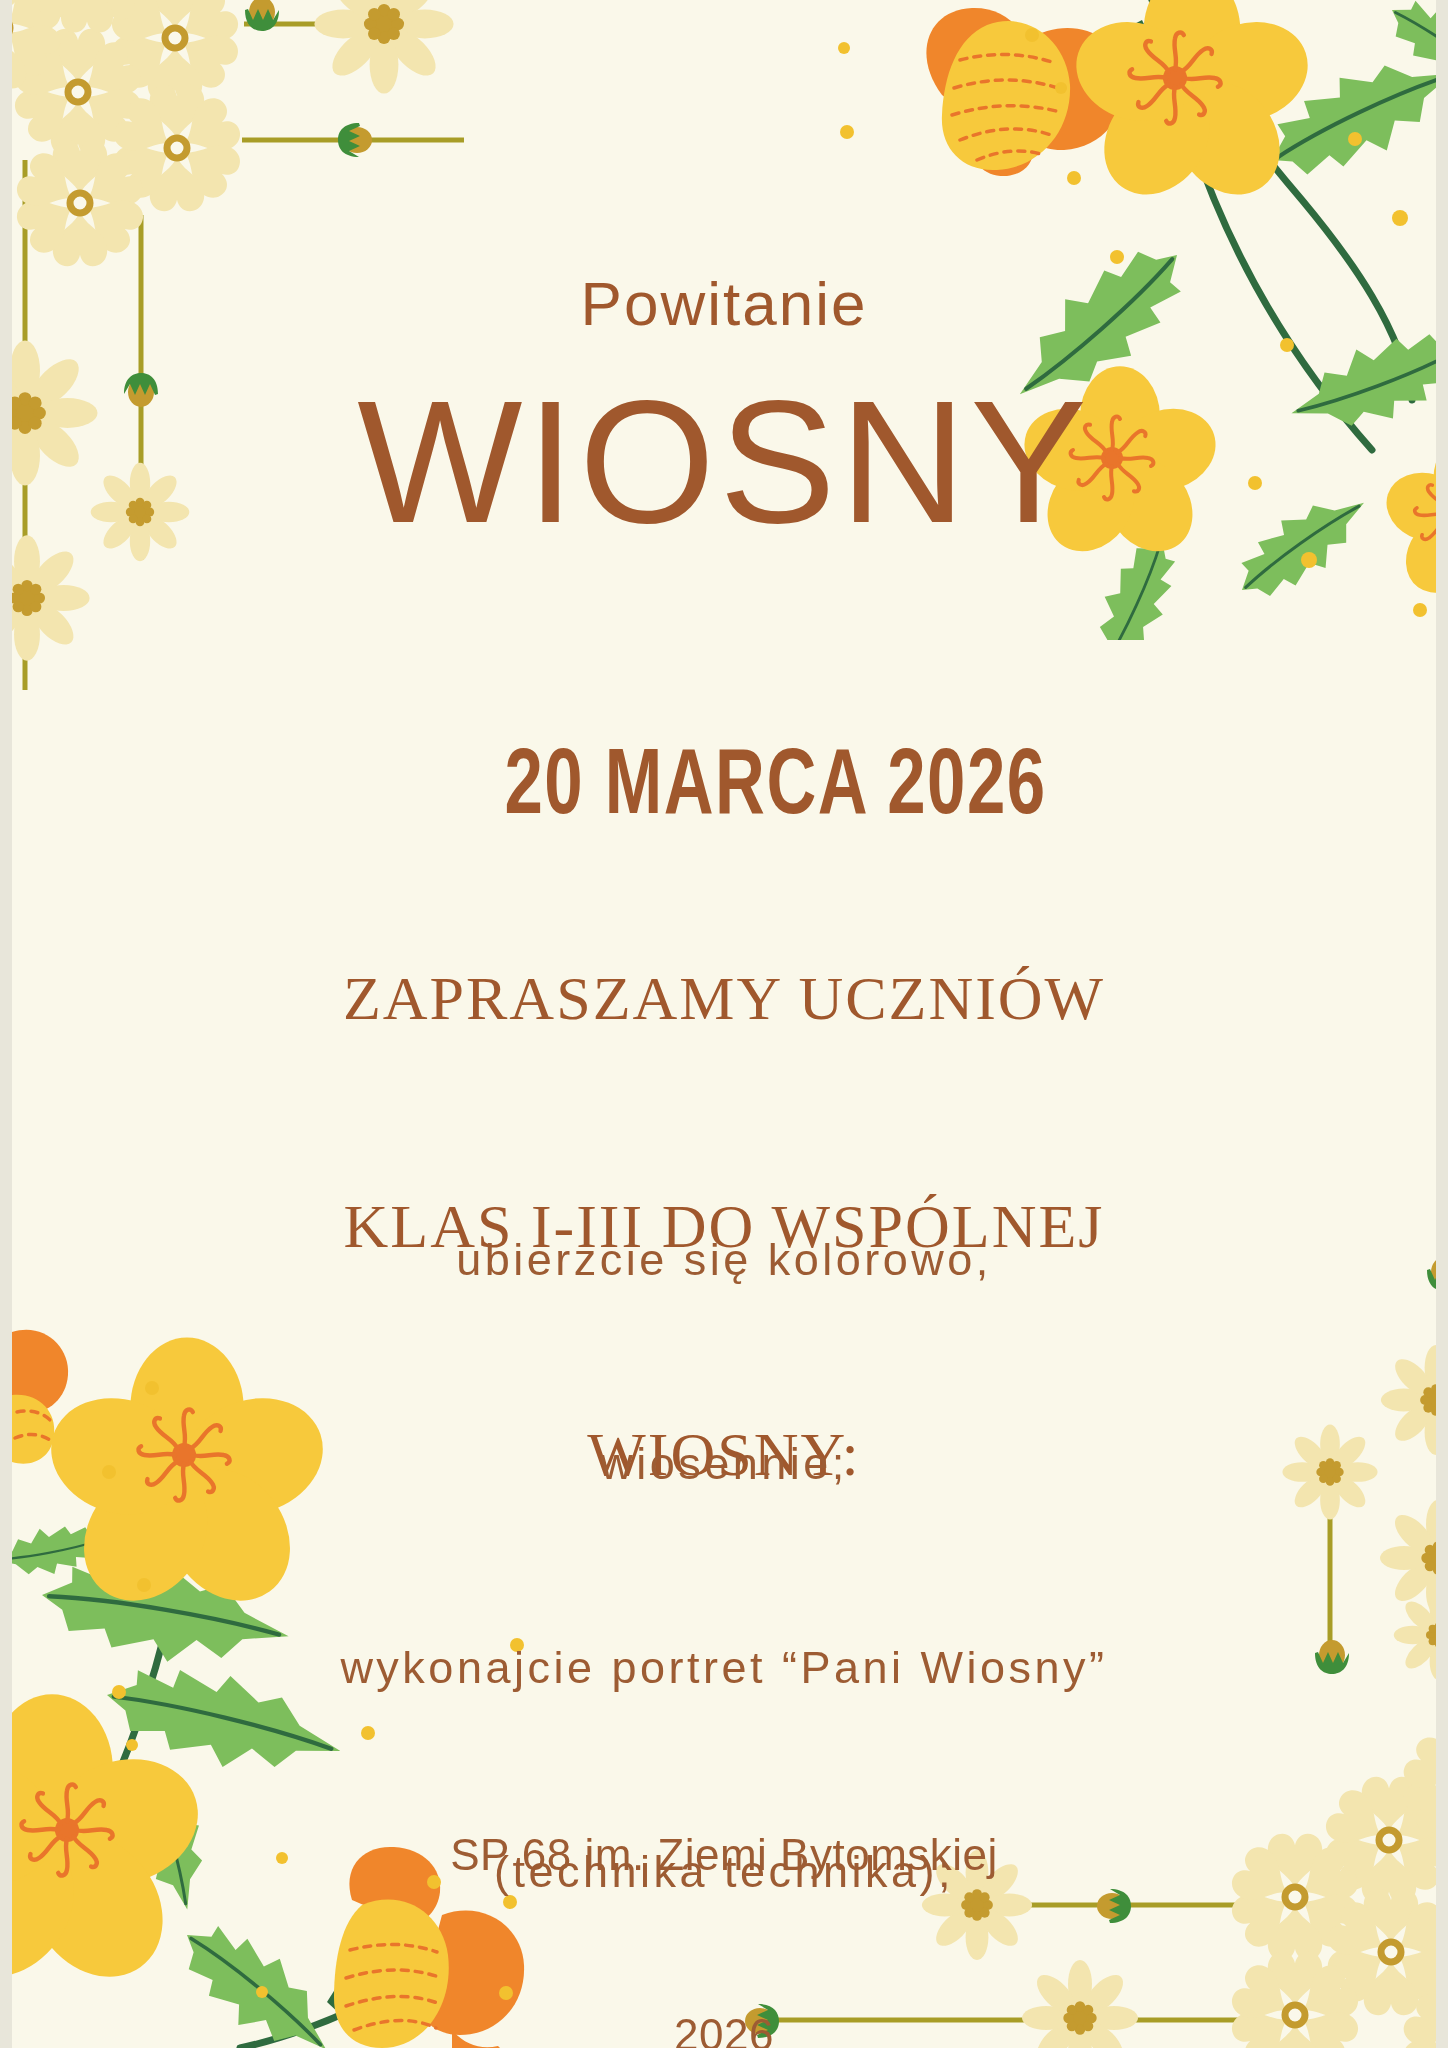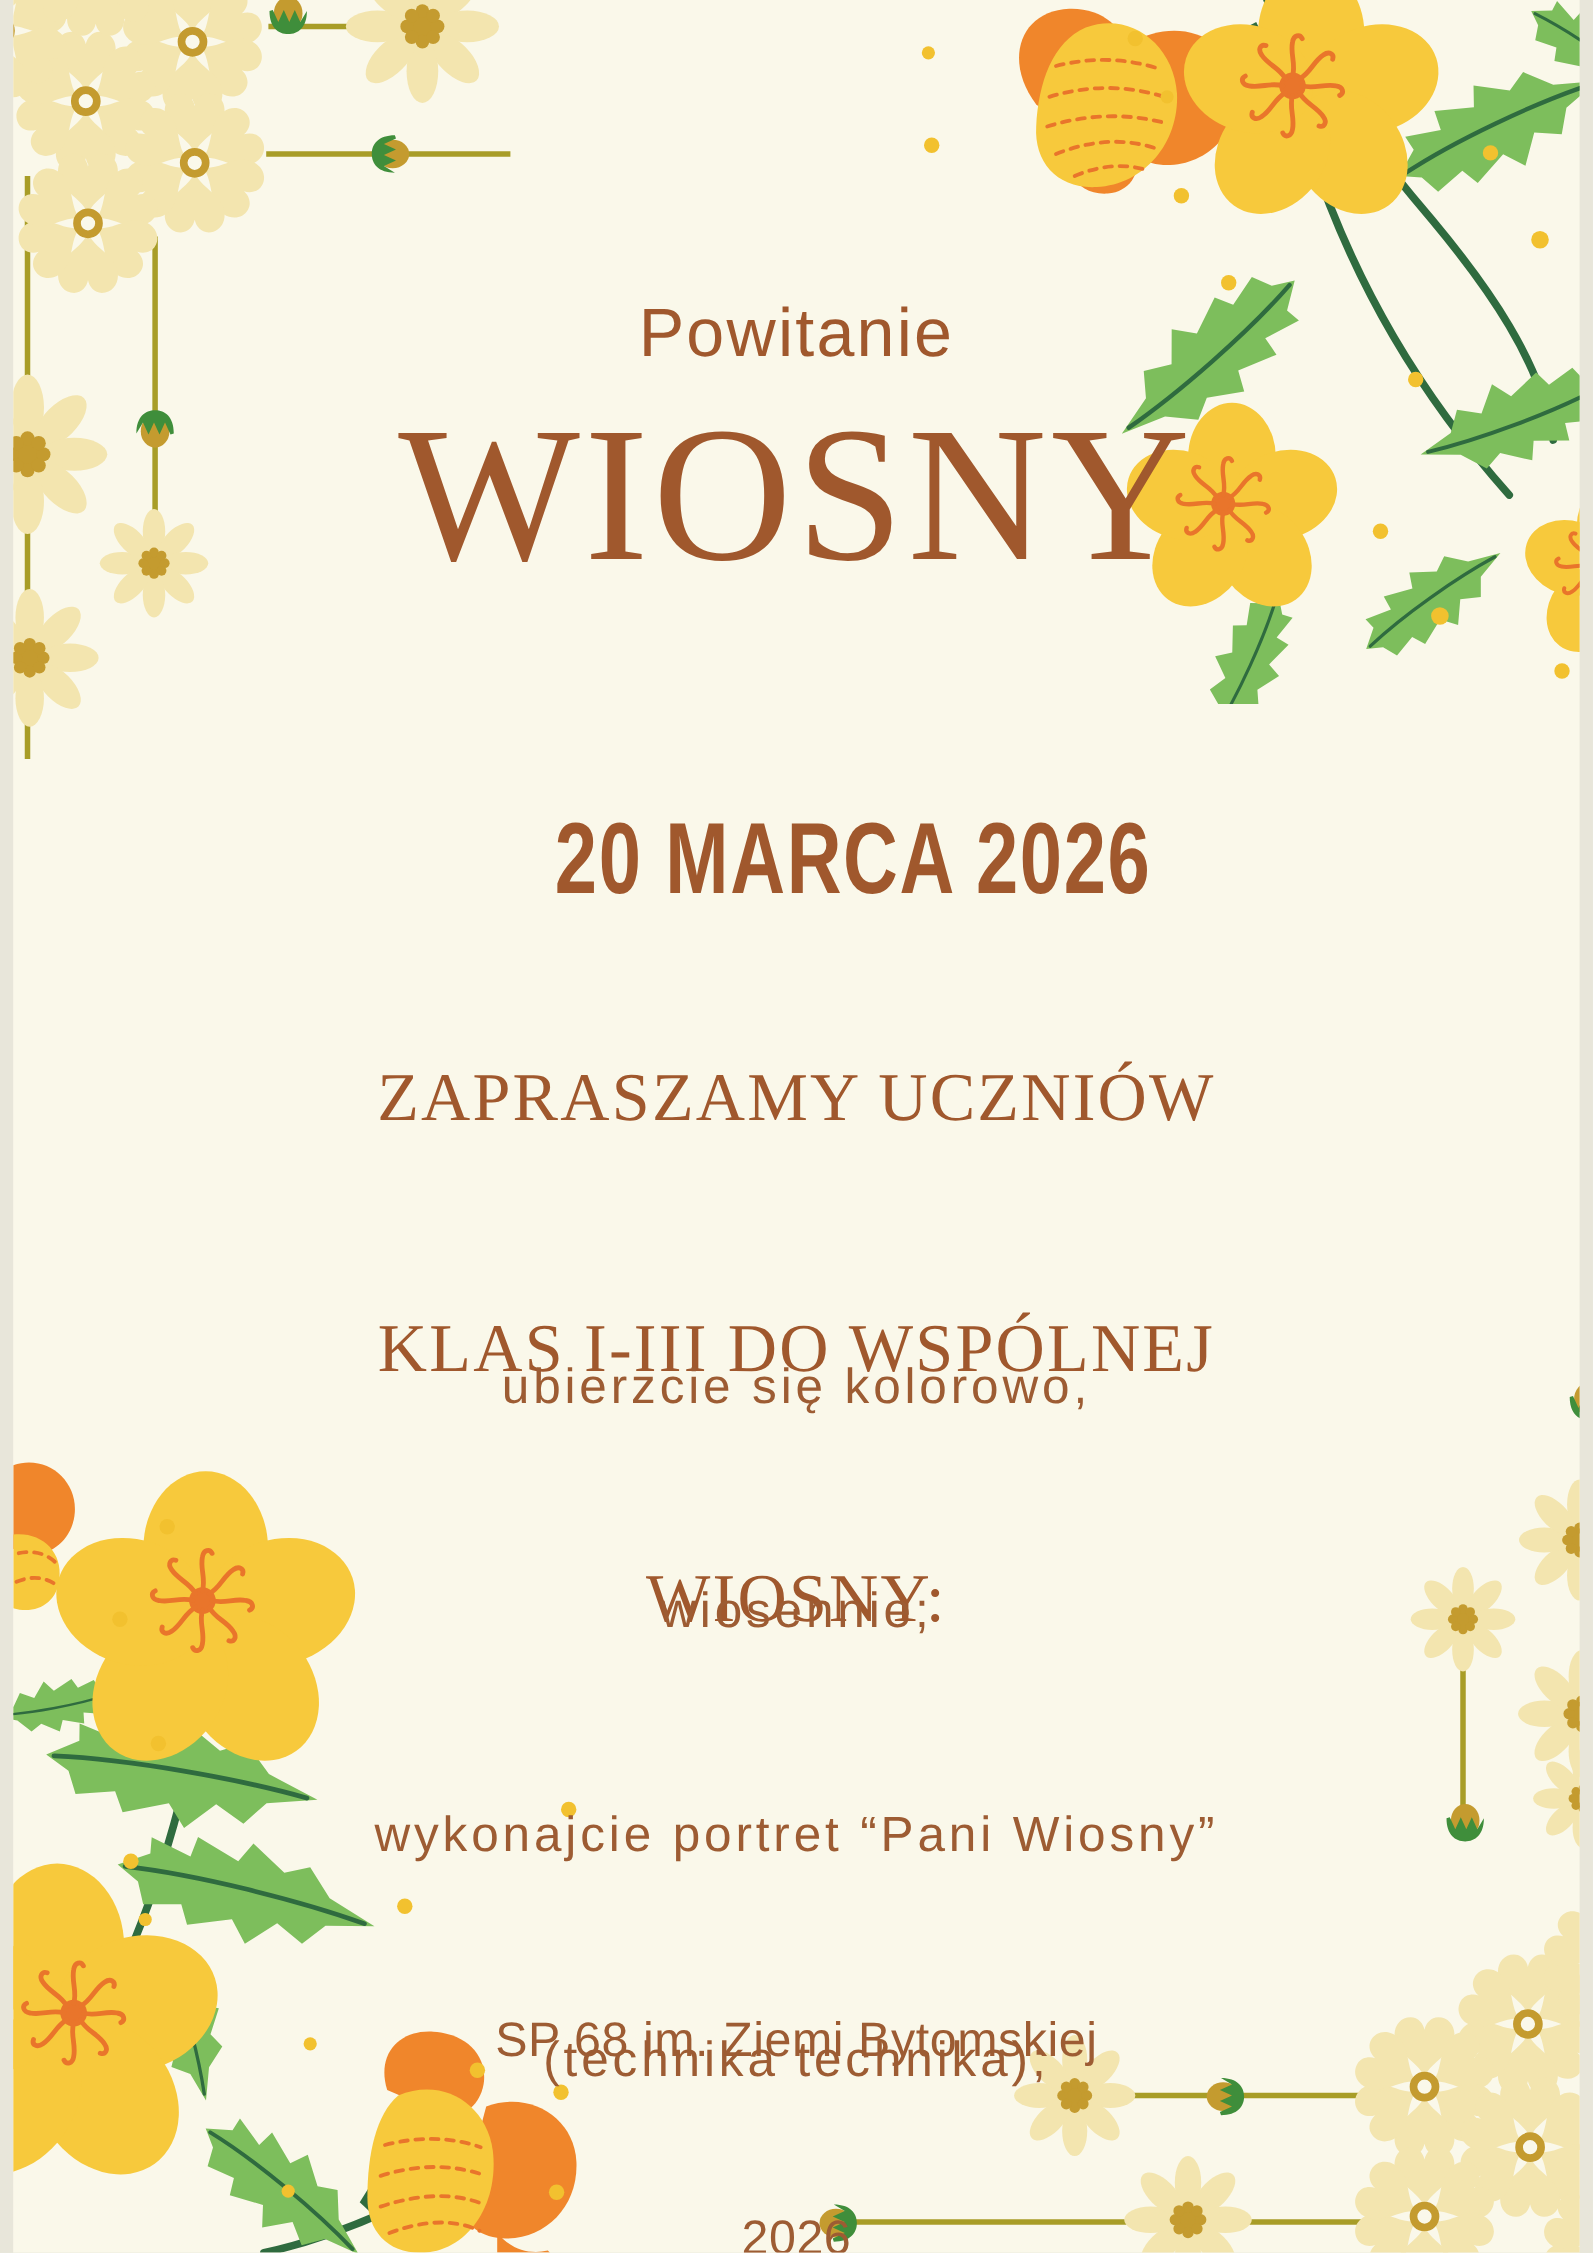--- a/index.html
+++ b/index.html
@@ -3,21 +3,21 @@
 <meta charset="utf-8">
 <style>
   html,body{margin:0;padding:0;background:#e8e6da;}
   .poster{
     position:relative;width:1424px;height:2048px;margin:0 auto;
     background:var(--bg,#FAF8EA);overflow:hidden;
     font-family:"Liberation Sans", sans-serif;
   }
   .txt{position:absolute;left:0;width:100%;text-align:center;white-space:pre;}
   .kicker{top:268px;font-size:62px;letter-spacing:2px;color:var(--heading);}
-  .title{top:362px;font-family:Liberation Serif, serif;font-size:175px;line-height:1;
+  .title{top:374px;font-family:Liberation Sans, sans-serif;font-size:175px;line-height:1;
          letter-spacing:4px;color:var(--heading);}
   .date{top:624px;font-size:92px;font-weight:bold;color:var(--heading);}
   .date .squeeze{display:inline-block;transform:scaleX(.75);transform-origin:50% 50%;letter-spacing:2px;}
   .invite{top:808px;font-family:"Liberation Serif", serif;font-size:62px;line-height:76px;
           letter-spacing:2px;color:var(--heading);}
   .bodytext{top:1090px;font-size:45px;line-height:68px;letter-spacing:3.5px;color:var(--body);}
   .footer{top:1705px;font-size:44px;line-height:60px;letter-spacing:.5px;color:var(--body);}
   .deco{position:absolute;pointer-events:none;}
   
   .st  {stroke:var(--stem);stroke-width:5;fill:none;}

